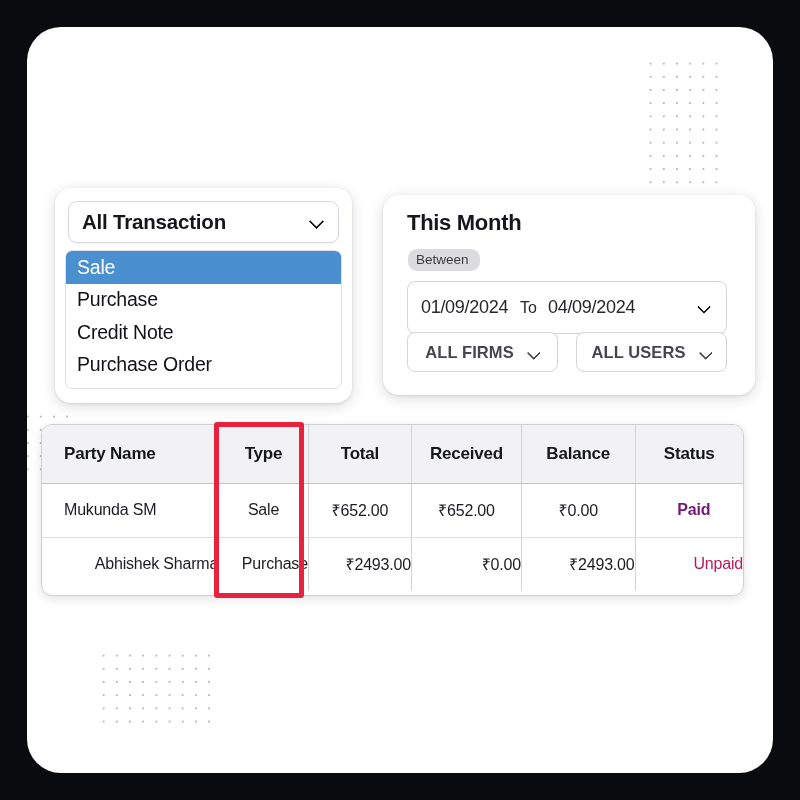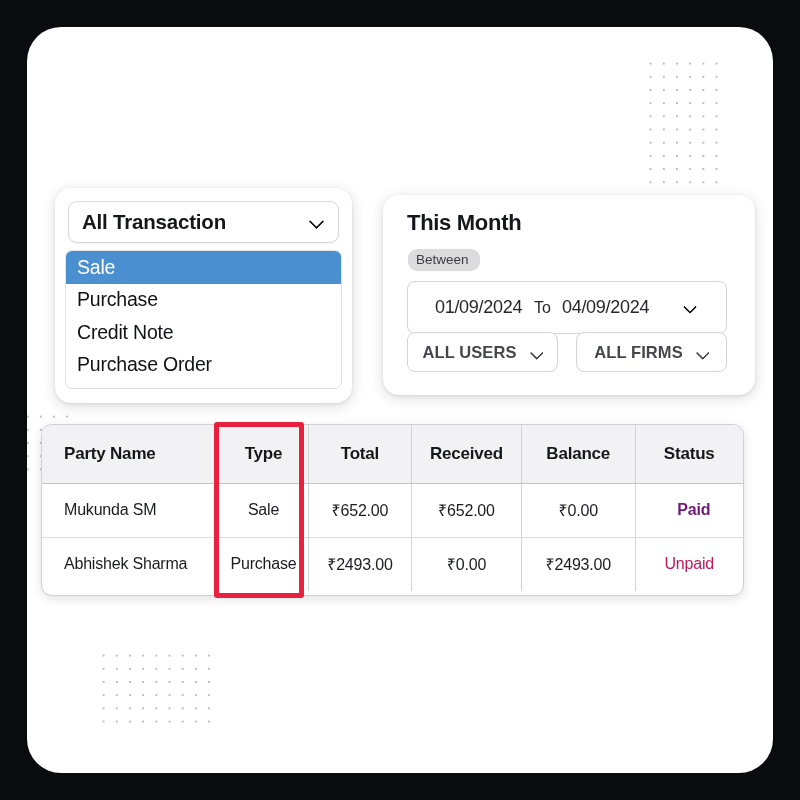--- a/index.html
+++ b/index.html
@@ -135,21 +135,21 @@
     color: #3b3c42;
   }
   .date-row {
     position: absolute;
     left: 24px; top: 86px;
     width: 320px; height: 53px;
     border: 1.3px solid #d3d3da;
     border-radius: 8px;
     display: flex;
     align-items: center;
-    padding: 0 27px;
+    padding: 0 13px;
     background: #fff;
   }
   .date-text {
     font-size: 18px;
     color: #26272c;
     letter-spacing: -0.3px;
     font-weight: 400;
   }
   .date-sep {
     font-size: 16px;
@@ -213,21 +213,21 @@
   tbody td {
     height: 54px;
     font-size: 16px;
     font-weight: 400;
     color: #1b1c21;
     text-align: center;
     border-right: 1.1px solid #d2d2d8;
     border-bottom: 1.1px solid #dcdce1;
     letter-spacing: -0.2px;
   }
-  tbody tr:last-child td { border-bottom: none; }
+  tbody tr:last-child td { border-bottom: none; text-align: right; }
   thead th:last-child, tbody td:last-child { border-right: none; }
   .col-party { text-align: left; padding-left: 22px; }
   .status-paid { color: #701a75; font-weight: 700; padding-left: 9px; }
   .status-unpaid { color: #be185d; font-weight: 500; }
 
   
   .red-box {
     position: absolute;
     left: 187px; top: 395px;
     width: 90px; height: 176px;
@@ -277,25 +277,25 @@
 
       <div class="date-row">
         <span class="date-text">01/09/2024</span>
         <span class="date-sep">To</span>
         <span class="date-text">04/09/2024</span>
         <span class="chev"></span>
       </div>
 
       <div class="pill-row">
         <div class="pill">
+          <span>ALL FIRMS</span>
+          <span class="chev"></span>
+        </div>
+        <div class="pill">
           <span>ALL USERS</span>
-          <span class="chev"></span>
-        </div>
-        <div class="pill">
-          <span>ALL FIRMS</span>
           <span class="chev"></span>
         </div>
       </div>
     </div>
 
     <div class="table-wrap">
       <table>
         <colgroup>
           <col style="width:25.2%">
           <col style="width:12.8%">

